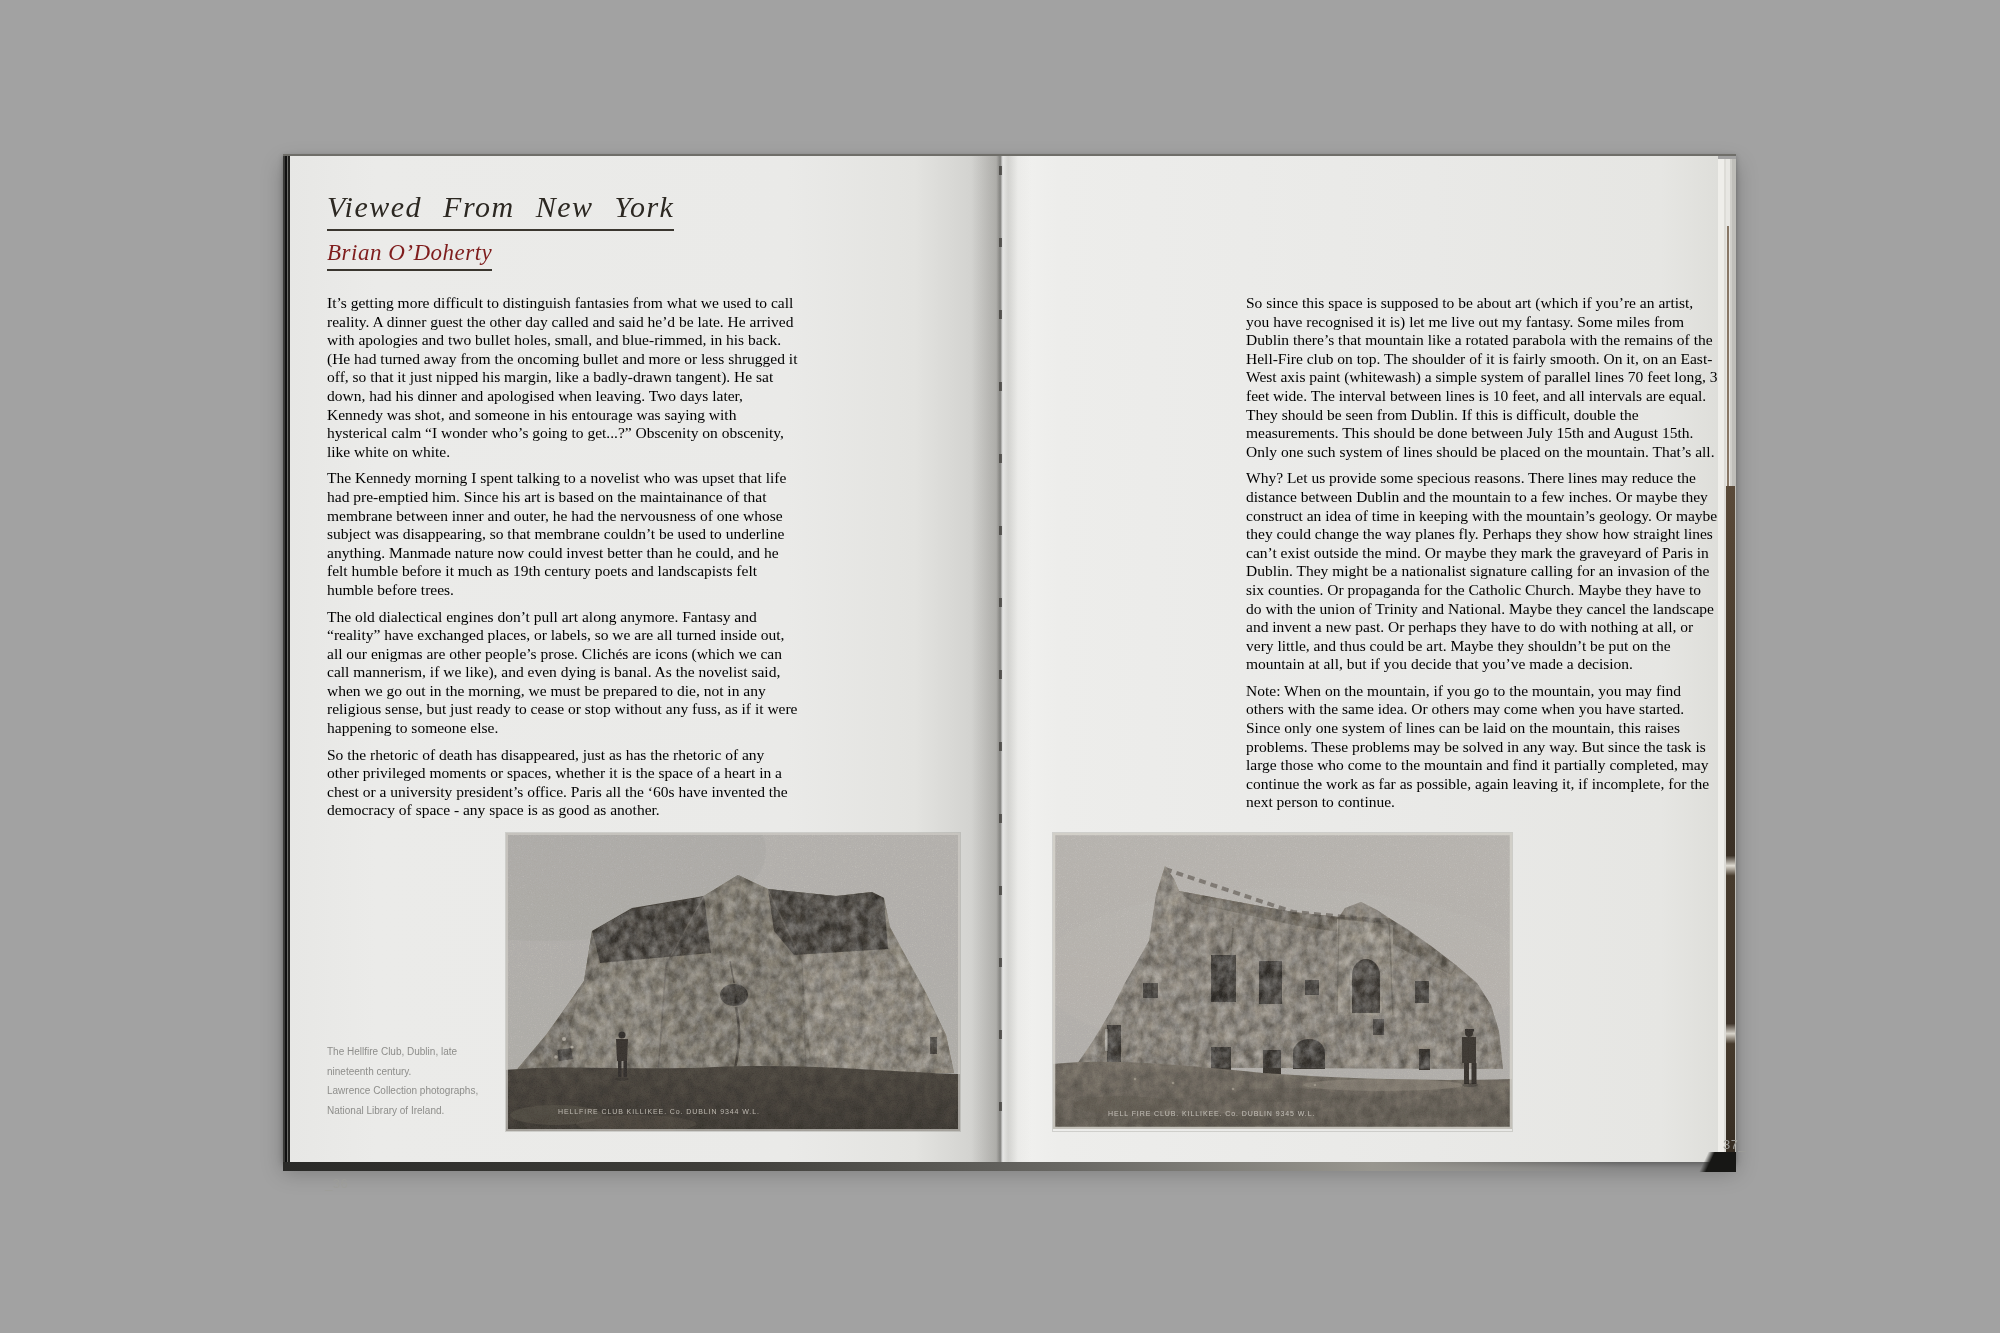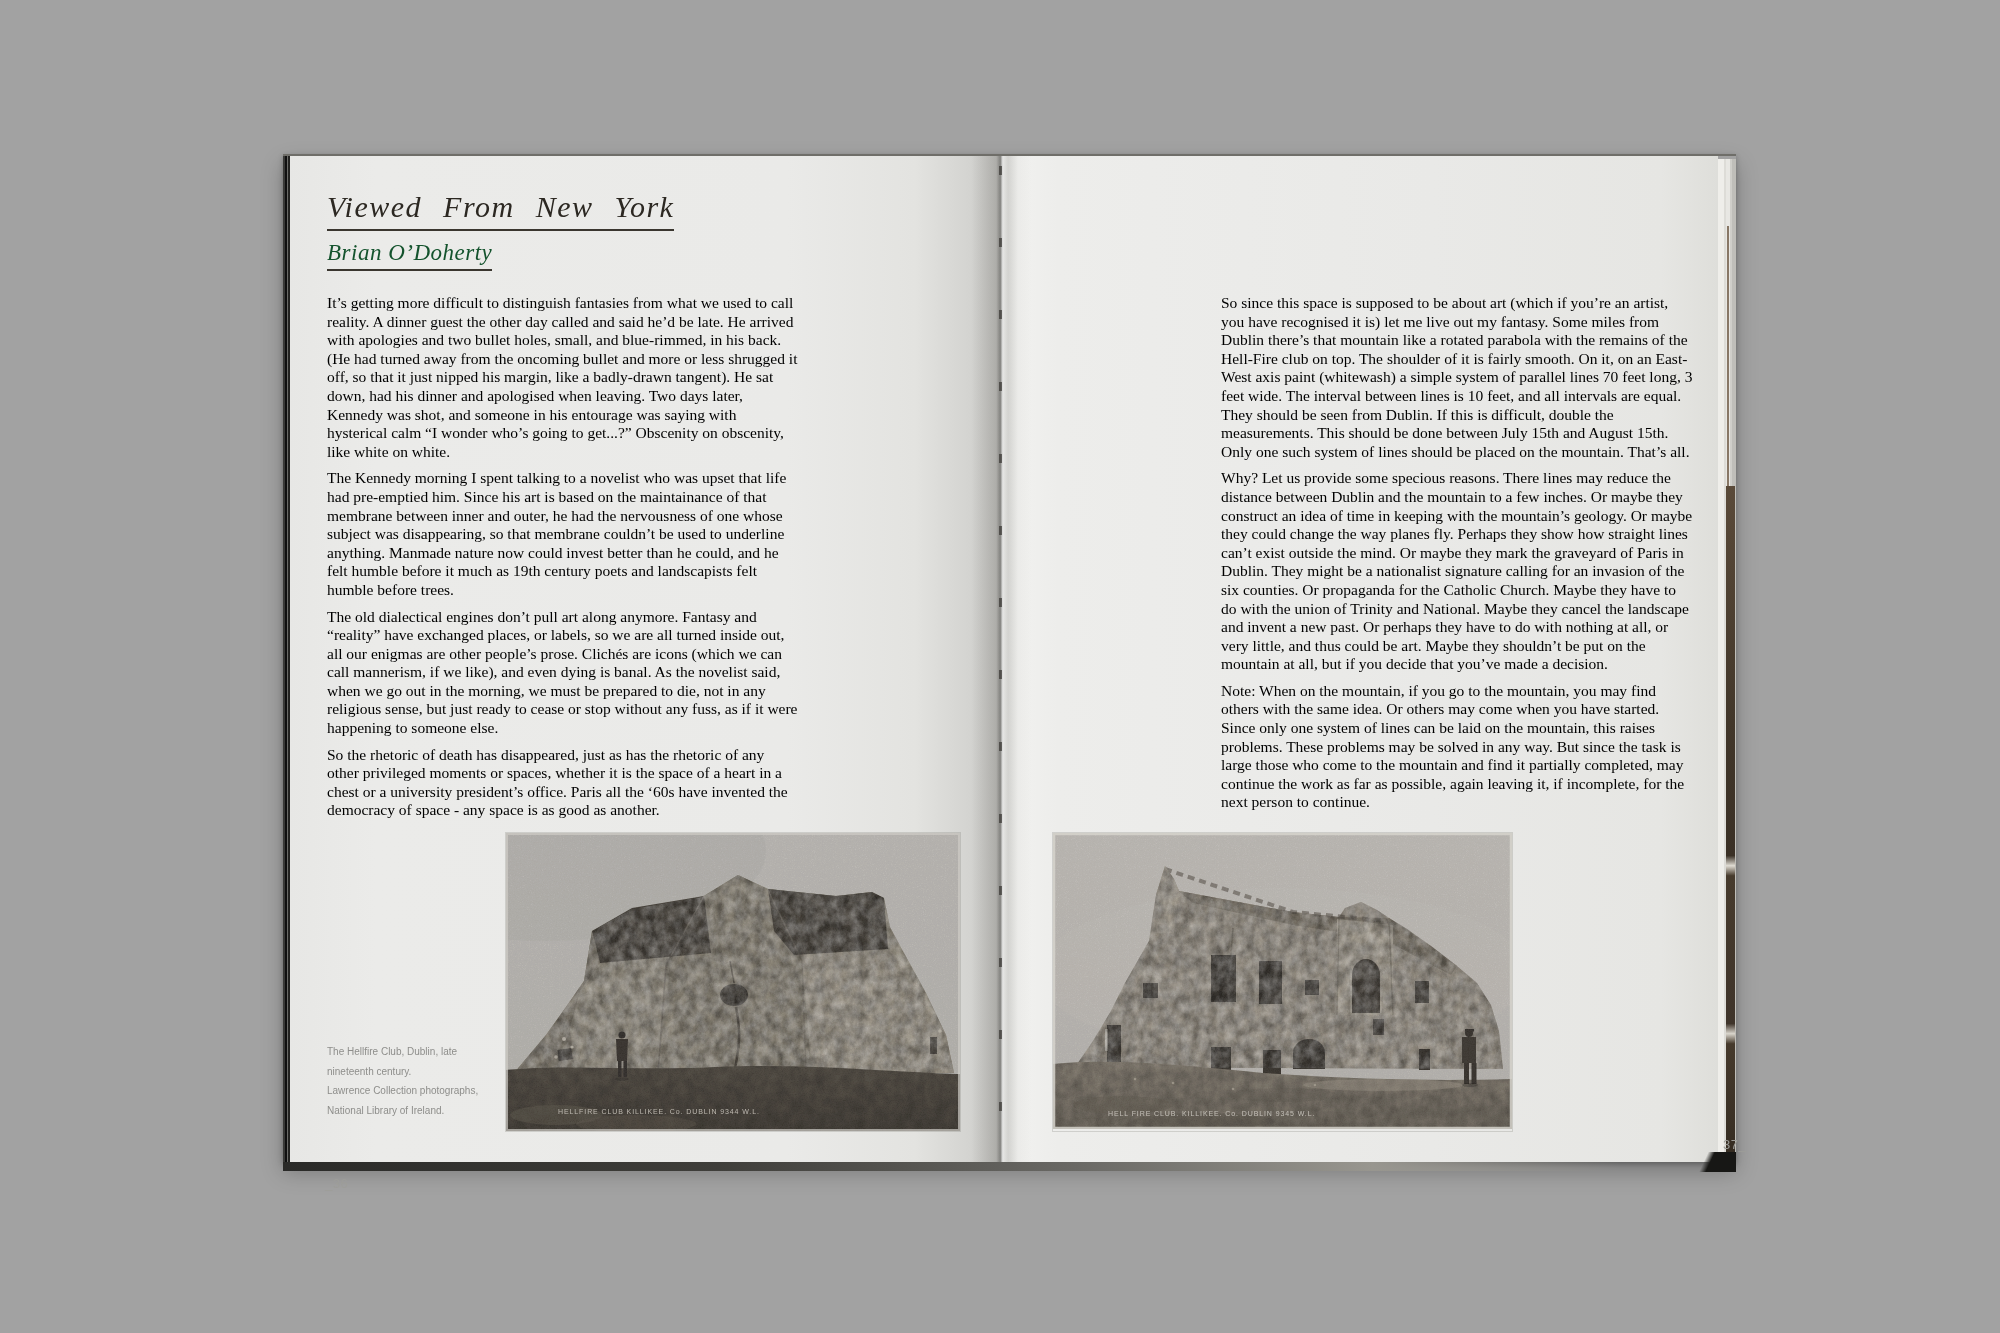--- a/index.html
+++ b/index.html
@@ -25,26 +25,26 @@
   .fore-line{position:absolute;left:1444px;top:70px;width:2px;height:260px;background:#6f5b46;opacity:.8;}
   .bottom-edge{position:absolute;left:0;top:1006px;width:1453px;height:9px;
         background:linear-gradient(to right,#2a2a28 0%,#3f3e3a 30%,#6a6965 55%,#98968f 75%,rgba(150,148,142,0) 92%);}
   .corner-wedge{position:absolute;left:1395px;top:996px;width:58px;height:20px;
         background:linear-gradient(115deg,rgba(0,0,0,0) 45%,#171715 55%);}
 
   .title{position:absolute;left:44px;top:34px;display:inline-block;
         font-style:italic;font-size:30px;letter-spacing:1.5px;word-spacing:12px;color:#2c2822;
         border-bottom:2px solid #3a362f;padding-bottom:5px;}
   .author{position:absolute;left:44px;top:84px;display:inline-block;
-        font-style:italic;font-size:23px;letter-spacing:.5px;color:#14532d;
+        font-style:italic;font-size:23px;letter-spacing:.5px;color:#7f1d1d;
         border-bottom:2px solid #3a362f;padding-bottom:3px;}
   .body-col{position:absolute;width:472px;font-size:15.5px;line-height:18.6px;color:#000000;text-align:left;}
   .body-col p{margin:0 0 8px 0;}
   .col-left{left:44px;top:138px;}
-  .col-right{left:938px;top:138px;}
+  .col-right{left:963px;top:138px;}
   .photo{position:absolute;width:454px;height:298px;box-shadow:0 0 0 1px rgba(120,118,112,.25);}
   .photo-left{left:223px;top:677px;}
   .photo-right{left:770px;top:677px;width:459px;}
   .credit{position:absolute;left:44px;top:886px;font-family:"Liberation Sans",sans-serif;
         font-size:10px;line-height:19.5px;color:#8e8e8b;}
   .pagenum{position:absolute;font-family:"Liberation Sans",sans-serif;font-size:13px;
         color:#9d9d99;letter-spacing:.5px;}
   .pn-left{left:42px;top:1020px;}
   .pn-right{left:1440px;top:981px;}
   svg{display:block;}

